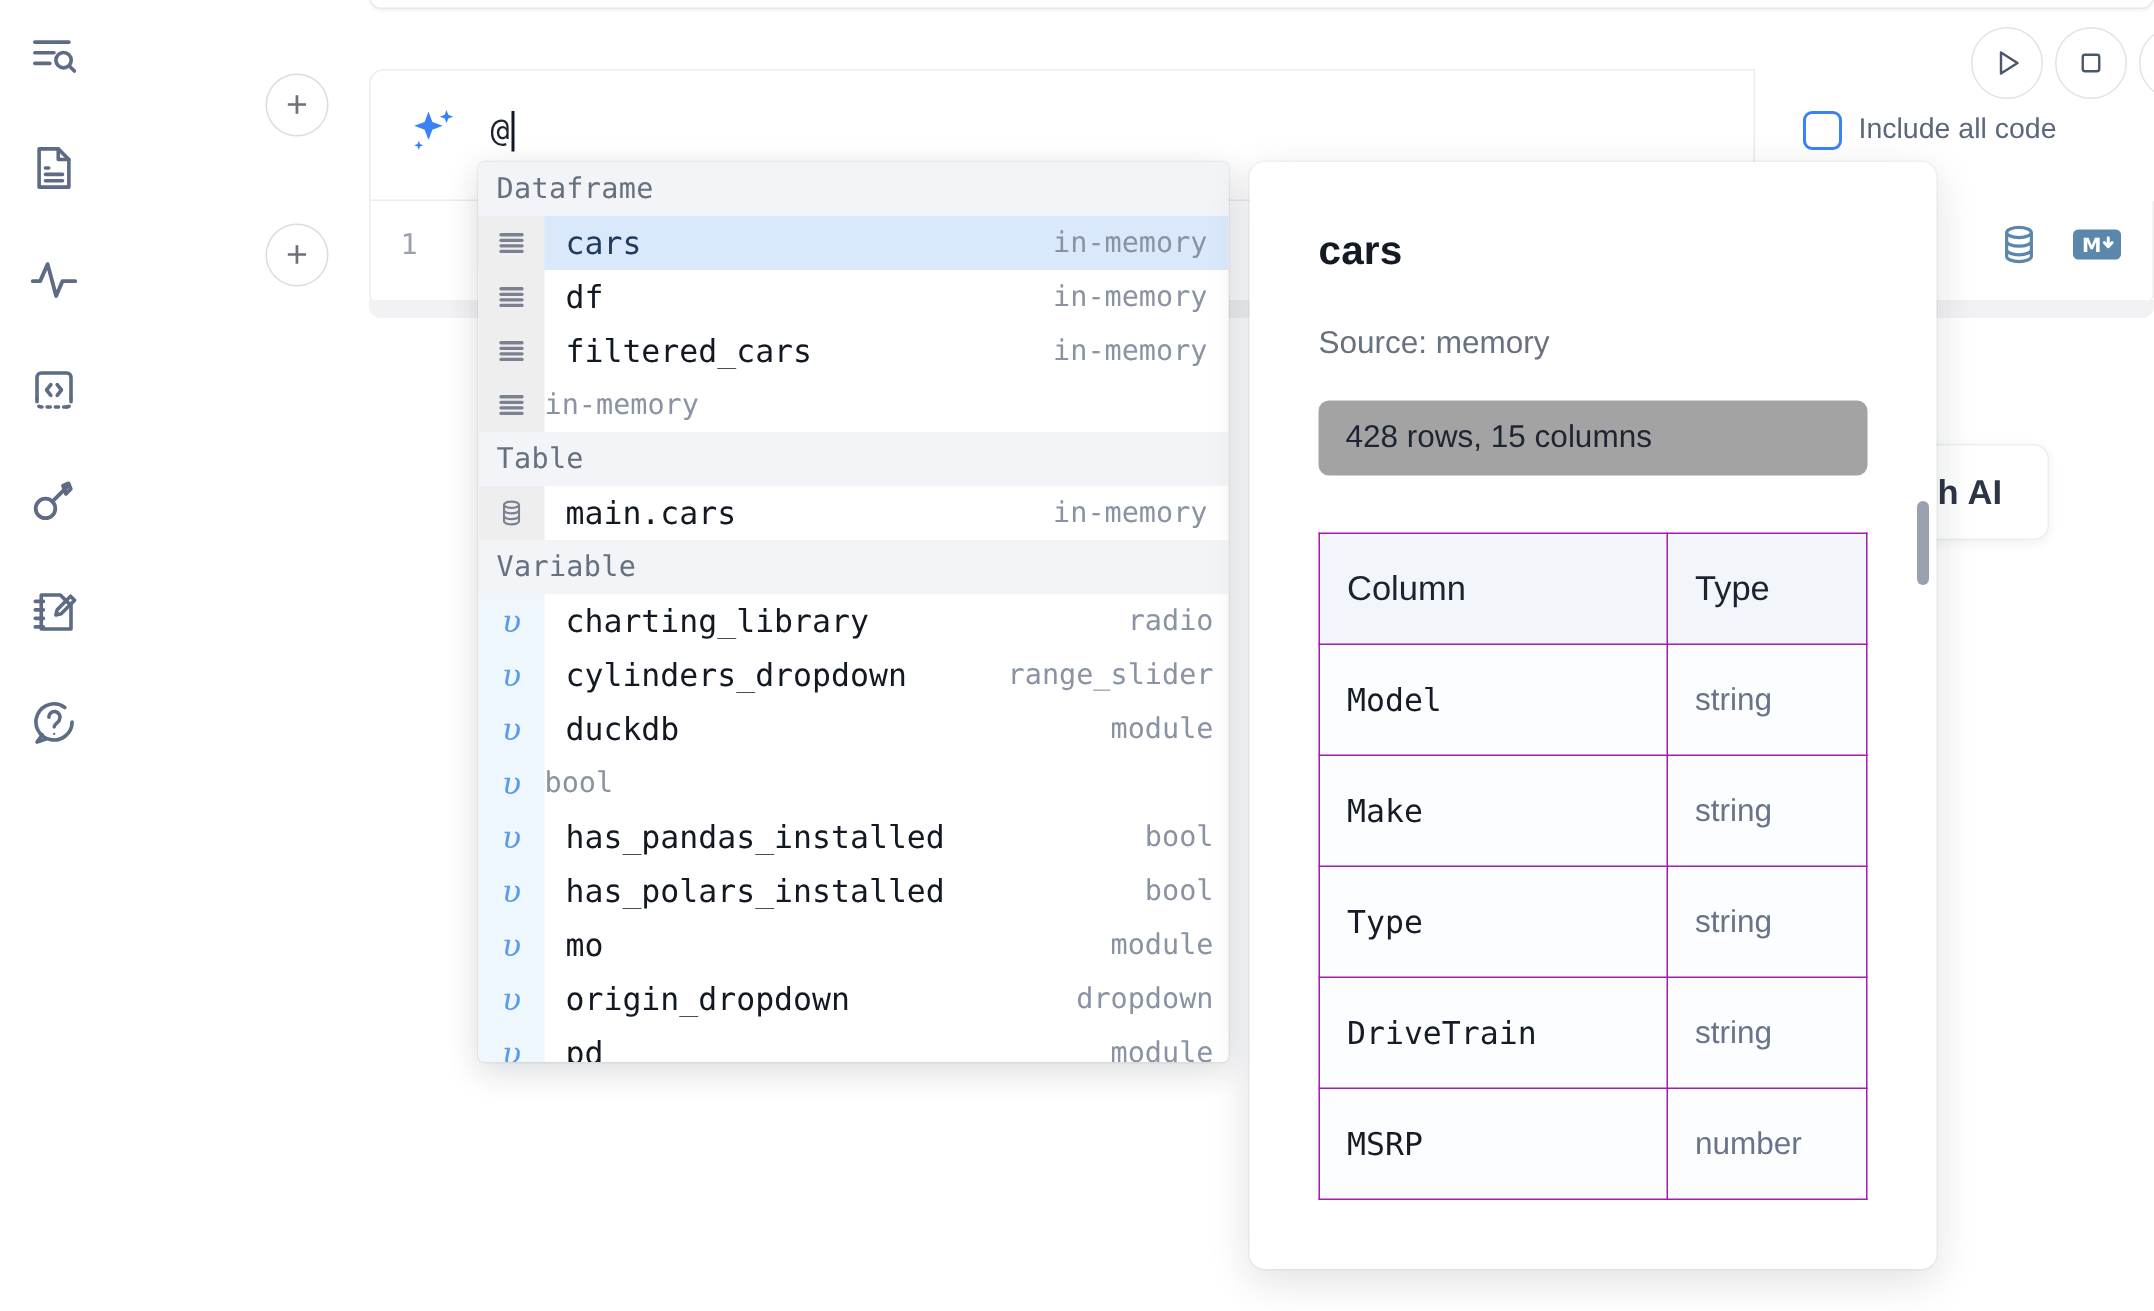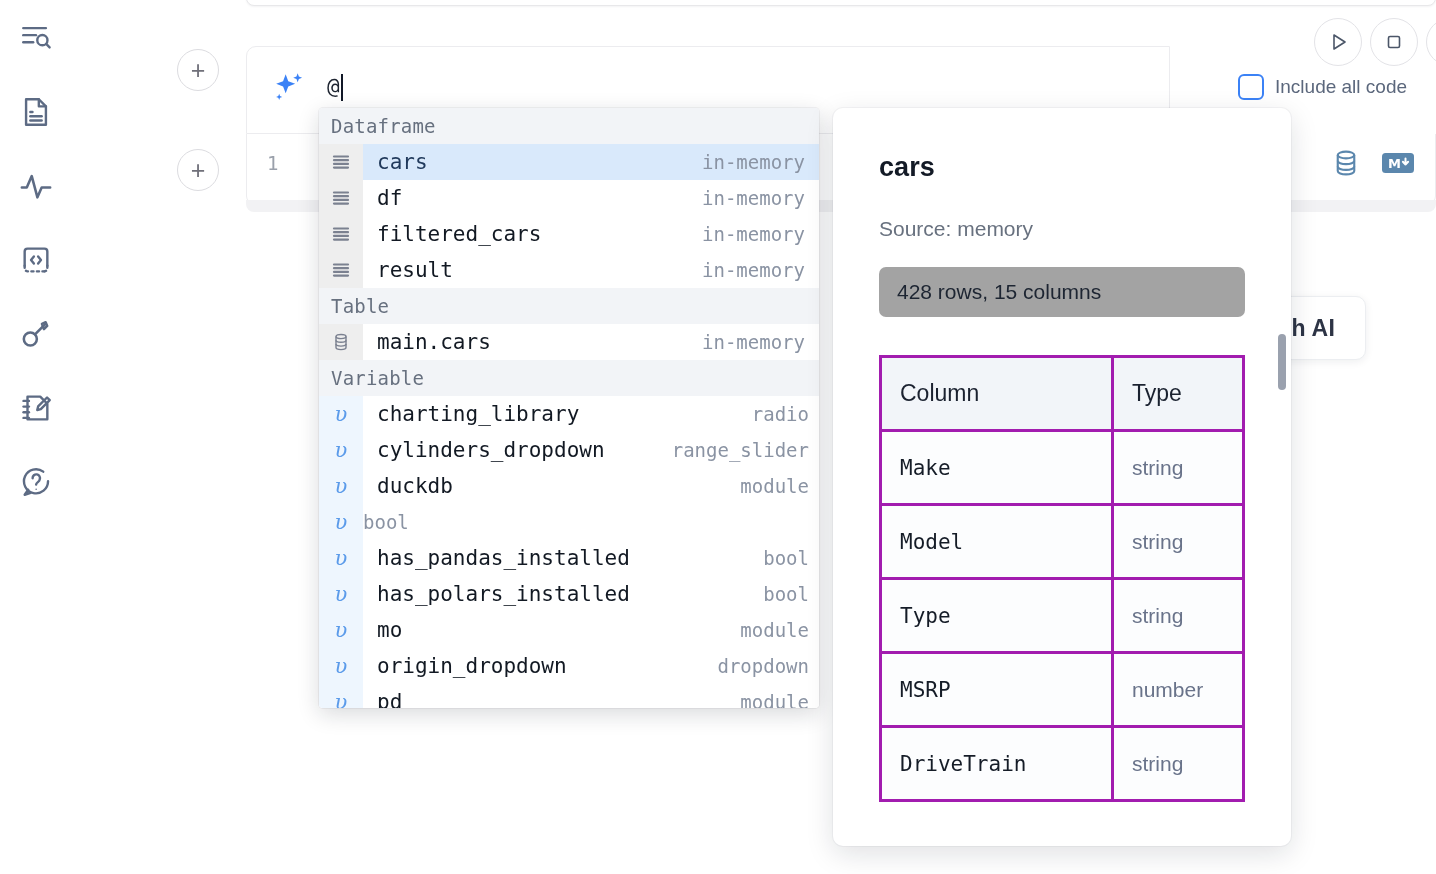--- a/index.html
+++ b/index.html
@@ -69,21 +69,21 @@
     border: 1.5px solid #e3e3e7; background: #fff;
     display: flex; align-items: center; justify-content: center;
     color: #4b5668; cursor: pointer;
   }
   #run-btn { left: 1314px; top: 18px; }
   #stop-btn { left: 1370px; top: 18px; }
   #extra-btn { left: 1426px; top: 18px; }
 
   .include-row {
     position: absolute; left: 1202px; top: 74px;
-    display: flex; align-items: center; gap: 11px; cursor: pointer; margin-left: 36px;
+    display: flex; align-items: center; gap: 11px; cursor: pointer;
   }
   .chk {
     width: 26px; height: 26px; border-radius: 6px;
     border: 2px solid #3b82f6; background: #fff; flex: none;
   }
   .include-label { font-size: 19px; color: #5b677c; white-space: nowrap; }
 
   
   .code-cell {
     position: absolute; left: 246px; top: 134px; width: 1190px; height: 70px;
@@ -171,21 +171,21 @@
     margin-top: 26px; height: 50px; border-radius: 7px;
     background: #a3a3a3; display: flex; align-items: center;
     padding-left: 18px; font-size: 21px; color: #1d2532;
   }
   .prev-table {
     margin-top: 38px; width: 366px;
     border-collapse: collapse;
     table-layout: fixed;
   }
   .prev-table th, .prev-table td {
-    border: 3px solid #a21caf; text-align: left;
+    border: 1px solid #a21caf; text-align: left;
   }
   .prev-table th {
     background: #f2f5f9; height: 74px; padding-left: 18px;
     font-size: 23px; font-weight: 400; color: #1b2230;
   }
   .prev-table td { height: 74px; padding-left: 18px; background: #fcfdfe; }
   .prev-table td.col {
     font-family: "DejaVu Sans Mono", monospace;
     font-size: 21px; color: #151c27;
   }
@@ -370,21 +370,20 @@
         </div>
         <div class="ac-item">
           <span class="ac-gutter">
             <svg width="22" height="22" viewBox="0 0 22 22" fill="none" stroke="currentColor" stroke-width="2.2" stroke-linecap="round">
               <line x1="4" y1="5.5" x2="18" y2="5.5"></line>
               <line x1="4" y1="9.2" x2="18" y2="9.2"></line>
               <line x1="4" y1="12.9" x2="18" y2="12.9"></line>
               <line x1="4" y1="16.6" x2="18" y2="16.6"></line>
             </svg>
           </span>
-          <span class="ac-name">result</span>
           <span class="ac-type">in-memory</span>
         </div>
         <div class="ac-section">Table</div>
         <div class="ac-item">
           <span class="ac-gutter">
             <svg width="20" height="20" viewBox="0 0 24 24" fill="none" stroke="currentColor" stroke-width="1.7">
               <ellipse cx="12" cy="5.4" rx="6" ry="2.5"></ellipse>
               <path d="M6 5.4v13.2c0 1.4 2.7 2.5 6 2.5s6-1.1 6-2.5V5.4"></path>
               <path d="M6 9.8c0 1.4 2.7 2.5 6 2.5s6-1.1 6-2.5"></path>
               <path d="M6 14.4c0 1.4 2.7 2.5 6 2.5s6-1.1 6-2.5"></path>
@@ -452,38 +451,38 @@
             <col>
           </colgroup>
         <thead>
           <tr>
             <th>Column</th>
             <th>Type</th>
           </tr>
         </thead>
         <tbody id="prev-rows">
             <tr>
-              <td class="col">Make</td>
+              <td class="col">Model</td>
               <td class="typ">string</td>
             </tr>
             <tr>
-              <td class="col">Model</td>
+              <td class="col">Make</td>
               <td class="typ">string</td>
             </tr>
             <tr>
               <td class="col">Type</td>
               <td class="typ">string</td>
             </tr>
             <tr>
+              <td class="col">DriveTrain</td>
+              <td class="typ">string</td>
+            </tr>
+            <tr>
               <td class="col">MSRP</td>
               <td class="typ">number</td>
             </tr>
-            <tr>
-              <td class="col">DriveTrain</td>
-              <td class="typ">string</td>
-            </tr>
           </tbody>
       </table>
     </div>
     <div class="prev-scroll"></div>
   </div>
 
 </div>
 
 </body></html>

